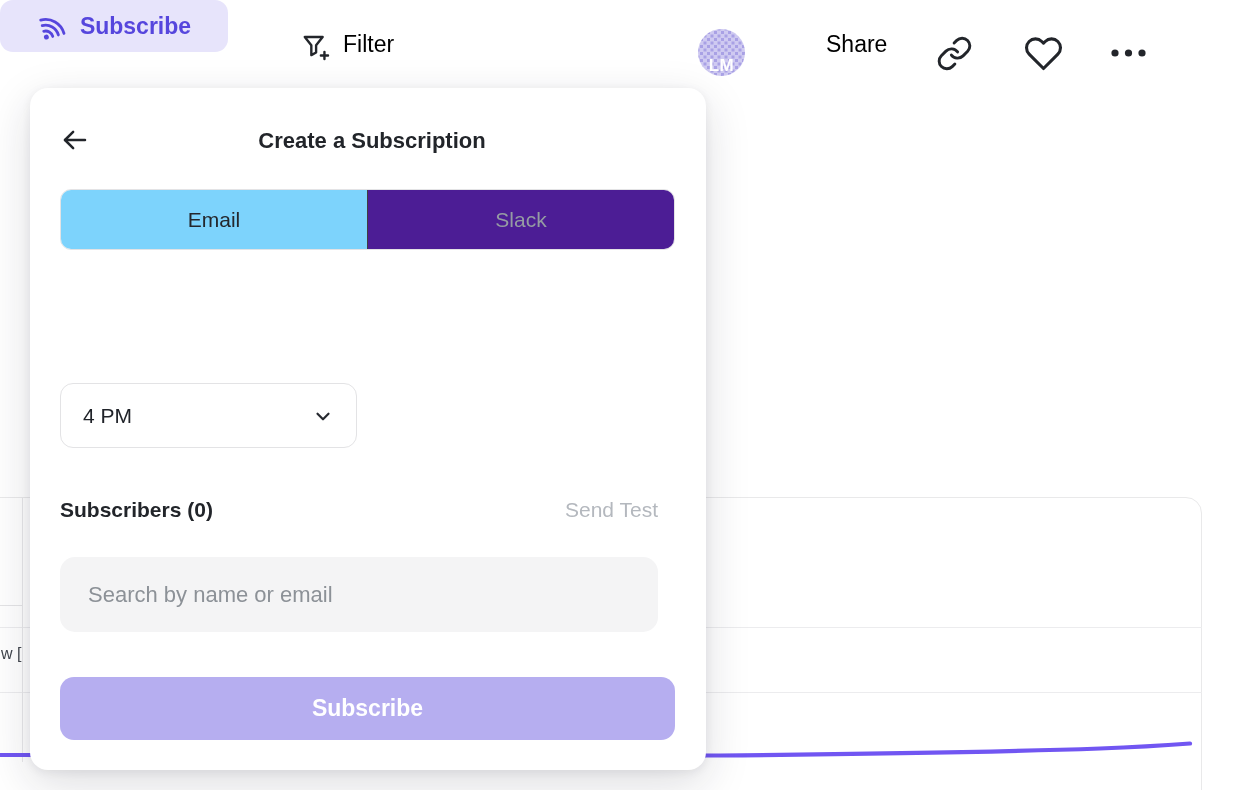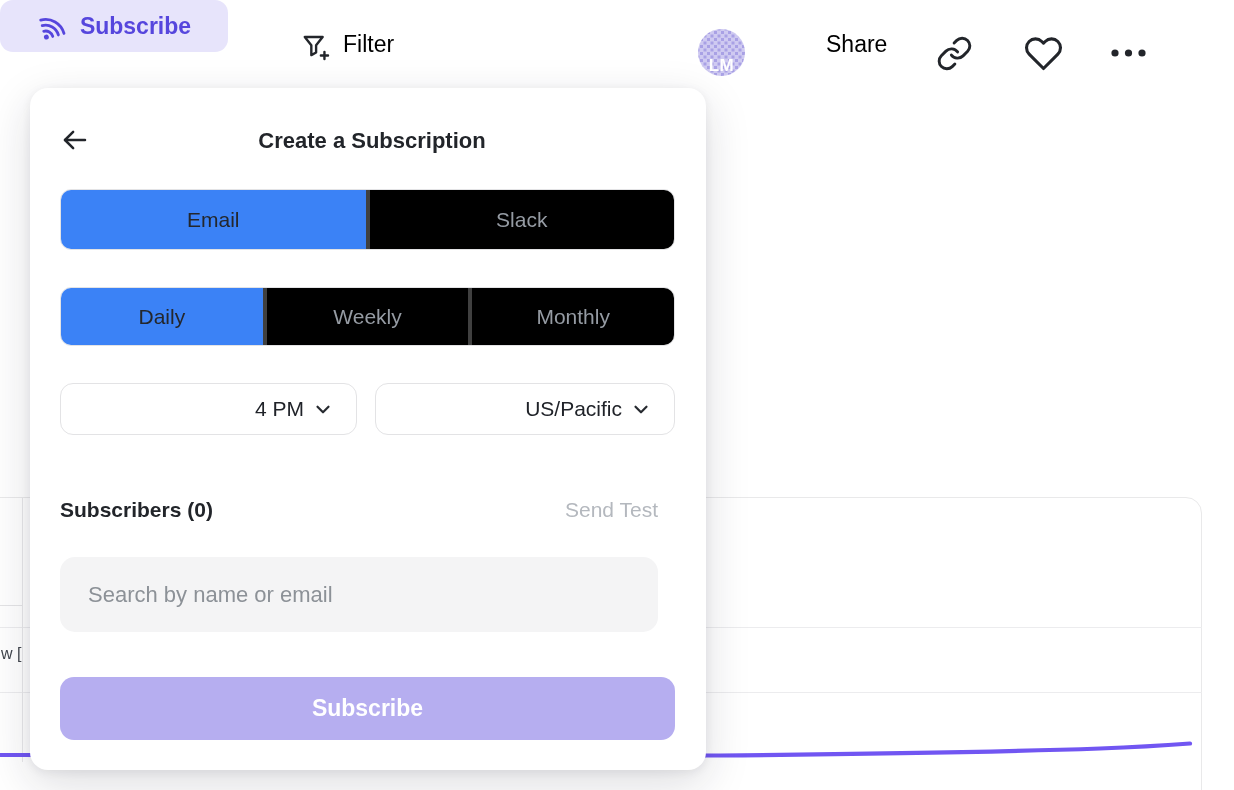--- a/index.html
+++ b/index.html
@@ -45,27 +45,27 @@
   .back-button { position:absolute; left:30px; top:36px; width:32px; height:32px;
     background:none; border:none; cursor:pointer; color:#22252a; }
   .modal-title { position:absolute; left:8px; right:0; top:40px; text-align:center;
     font-size:22px; font-weight:600; color:#22252a; }
 
   .seg { position:absolute; left:30px; width:615px; display:flex; border:1px solid #e3e3e5;
     border-radius:11px; overflow:hidden; background:#fff; }
   .seg-channel { top:101px; height:61px; }
   .seg-frequency { top:199px; height:59px; }
   .seg-item { flex:1; display:flex; align-items:center; justify-content:center;
-    font-size:21px; color:#959ba3; border-left:4px solid #404040; cursor:pointer;
-    background:#000000; border-top:none; border-bottom:none; border-right:none; }
+    font-size:21px; color:#959ba3; border-left:1px solid #404040; cursor:pointer;
+    background:#4c1d95; border-top:none; border-bottom:none; border-right:none; }
   .seg-item:first-child { border-left:none; }
-  .seg-item.active { background:#3b82f6; color:#24272c; font-weight:500; }
+  .seg-item.active { background:#7dd3fc; color:#24272c; font-weight:500; }
 
-  .select { position:absolute; top:295px; height:52px; border:1px solid #e3e3e5; border-radius:13px;
-    display:flex; align-items:center; justify-content:flex-end; padding:0 22px;
+  .select { position:absolute; top:295px; height:65px; border:1px solid #e3e3e5; border-radius:13px;
+    display:flex; align-items:center; justify-content:space-between; padding:0 22px;
     font-size:21px; font-weight:500; color:#202329; background:#fff; cursor:pointer;gap:8px; }
   .select-time { left:30px; width:297px; }
   .select-tz { left:345px; width:300px; }
 
   .subscribers-row { position:absolute; left:30px; top:402px; width:598px; height:32px;
     display:flex; align-items:flex-end; justify-content:space-between; }
   .subscribers-label { font-size:21px; font-weight:600; color:#22252a; }
   .send-test { font-size:21px; font-weight:500; color:#b4b8be; background:none; border:none; cursor:pointer; }
 
   .search-input { position:absolute; left:30px; top:469px; width:598px; height:75px;
@@ -162,43 +162,30 @@
     </span>
   </button>
 
   <div class="modal-title">Create a Subscription</div>
 
   <div class="seg seg-channel">
     <button class="seg-item active">Email</button>
     <button class="seg-item">Slack</button>
   </div>
 
-  <div class="seg seg-frequency">
-    <button class="seg-item active">Daily</button>
-    <button class="seg-item">Weekly</button>
-    <button class="seg-item">Monthly</button>
-  </div>
 
   <div class="select select-time">
     <span>4 PM</span>
     <span>
       <svg width="22" height="22" viewBox="0 0 24 24" fill="none" stroke="#272a30" stroke-width="2.4" stroke-linecap="round" stroke-linejoin="round">
         <path d="M6 9.5l6 6 6-6"></path>
       </svg>
     </span>
   </div>
 
-  <div class="select select-tz">
-    <span>US/Pacific</span>
-    <span>
-      <svg width="22" height="22" viewBox="0 0 24 24" fill="none" stroke="#272a30" stroke-width="2.4" stroke-linecap="round" stroke-linejoin="round">
-        <path d="M6 9.5l6 6 6-6"></path>
-      </svg>
-    </span>
-  </div>
 
   <div class="subscribers-row">
     <span class="subscribers-label">Subscribers (0)</span>
     <button class="send-test">Send Test</button>
   </div>
 
   <input class="search-input" type="text" placeholder="Search by name or email" style="">
 
   <button class="subscribe-submit">Subscribe</button>
 

